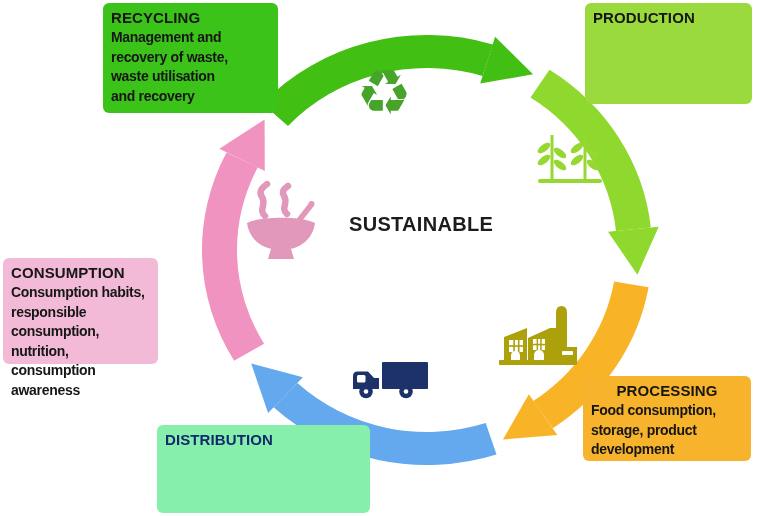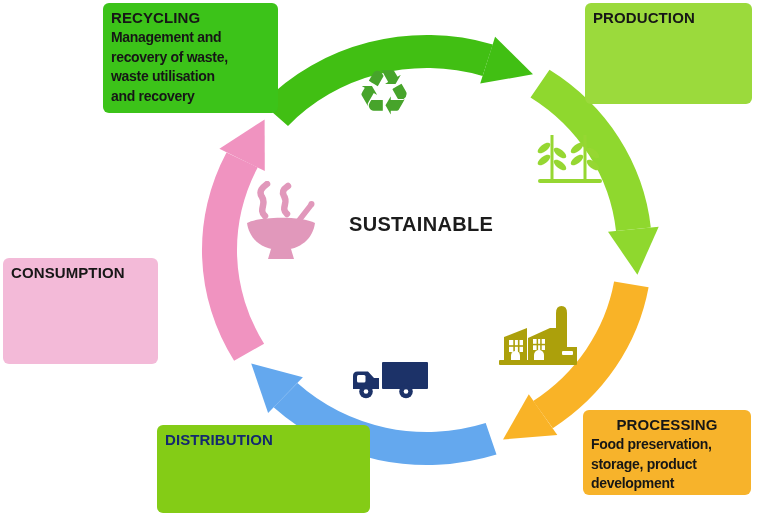--- a/index.html
+++ b/index.html
@@ -135,28 +135,32 @@
     <div class="stage-desc">Management and
 recovery of waste,
 waste utilisation
 and recovery</div>
   </div>
 
   <div class="stage-box box-production" style="background: rgb(155, 218, 60); color: rgb(22, 22, 22);">
     <div class="stage-title">PRODUCTION</div>
   </div>
 
-  <div class="stage-box box-processing centered-title" style="background: rgb(247, 179, 43); color: rgb(22, 22, 22); margin-top: 34px;">
+  <div class="stage-box box-processing centered-title" style="background: rgb(247, 179, 43); color: rgb(22, 22, 22);">
     <div class="stage-title">PROCESSING</div>
-    <div class="stage-desc">Food preservation,
+    <div class="stage-desc">Food consumption,
 storage, product
 development</div>
   </div>
 
-  <div class="stage-box box-distribution" style="background: #84cc16; color: rgb(19, 41, 110);">
+  <div class="stage-box box-distribution" style="background: #86efac; color: rgb(19, 41, 110);">
     <div class="stage-title">DISTRIBUTION</div>
   </div>
 
   <div class="stage-box box-consumption" style="background: rgb(243, 186, 216); color: rgb(22, 22, 22);">
     <div class="stage-title">CONSUMPTION</div>
+    <div class="stage-desc">Consumption habits,
+responsible consumption,
+nutrition, consumption
+awareness</div>
   </div>
 
 </div>
 
 </body></html>

